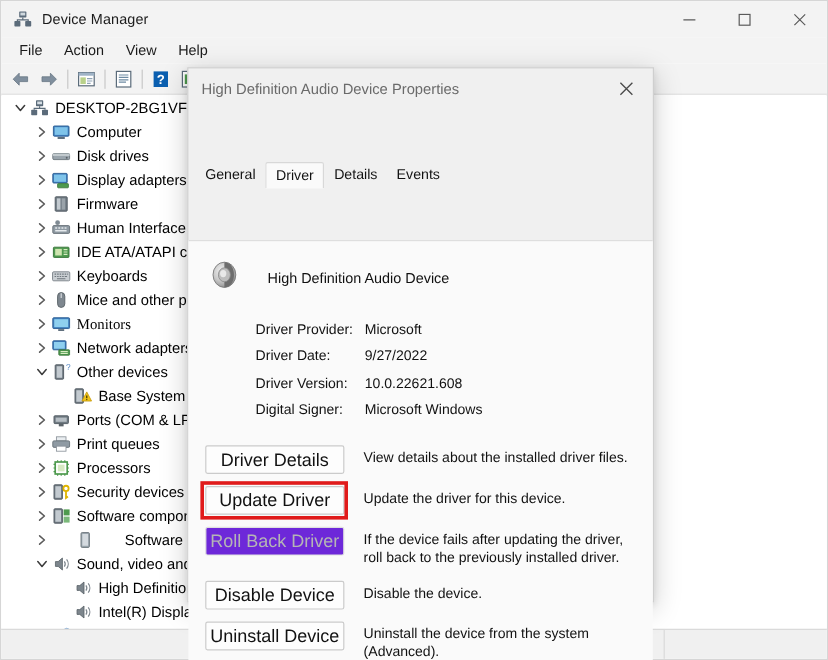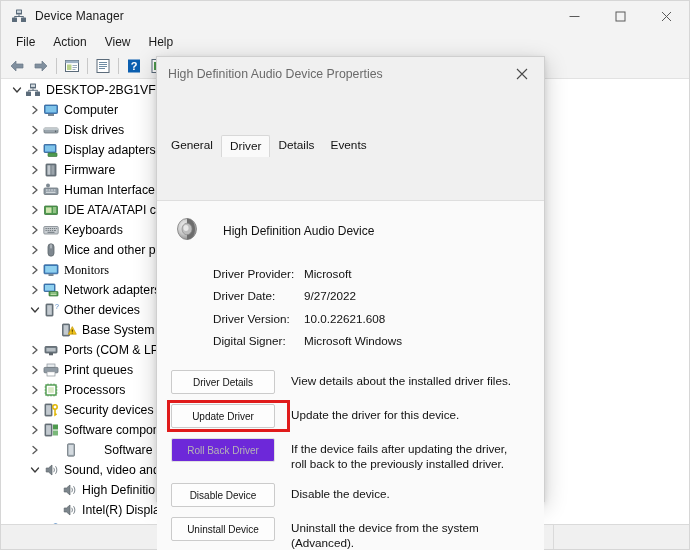--- a/index.html
+++ b/index.html
@@ -187,25 +187,25 @@
     margin: 18px 0 0 0;
     padding-left: 14px;
     padding-right: 10px;
   }
   .act-row {
     display: flex; align-items: flex-start;
     margin-bottom: 10px;
     position: relative;
   }
   .act-btn {
-    width: 104px; height: 24px;
+    width: 116px; height: 24px;
     background: #fdfdfd;
     border: 1px solid #cbcbcb;
     border-radius: 2px;
-    font-size: 10px; color: #111;
+    font-size: 15px; color: #111;
     display: flex; align-items: center; justify-content: center;
     flex: none;
     box-sizing: border-box;
   }
   .act-btn.disabled {
     color: #b5b5b5;
     background: #6d28d9;
     border-color: #e0e0e0;
   }
   .act-desc {

